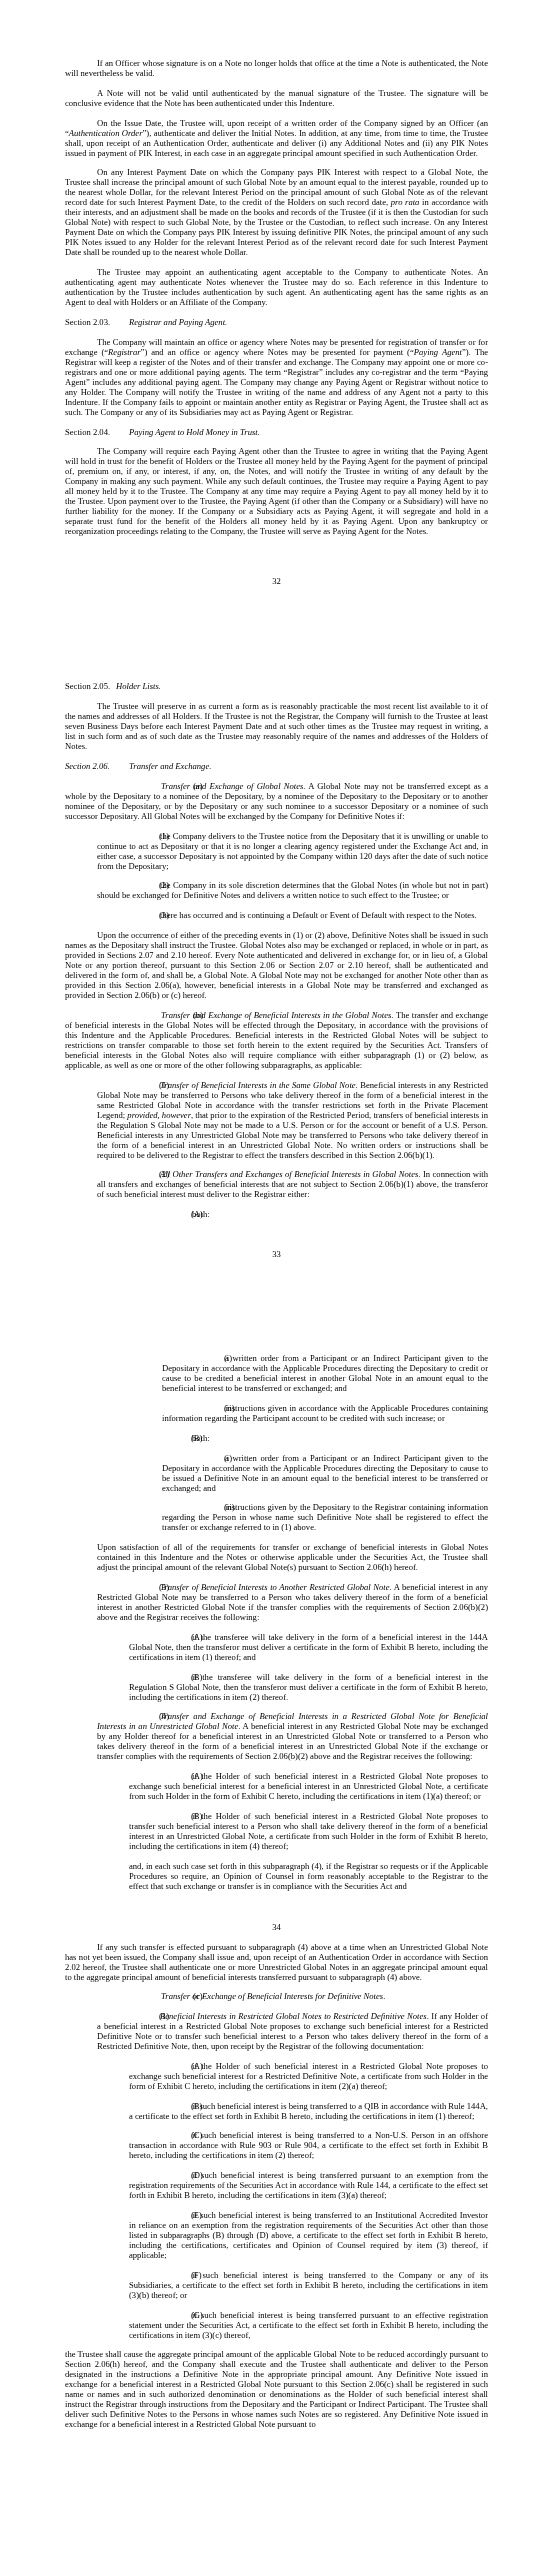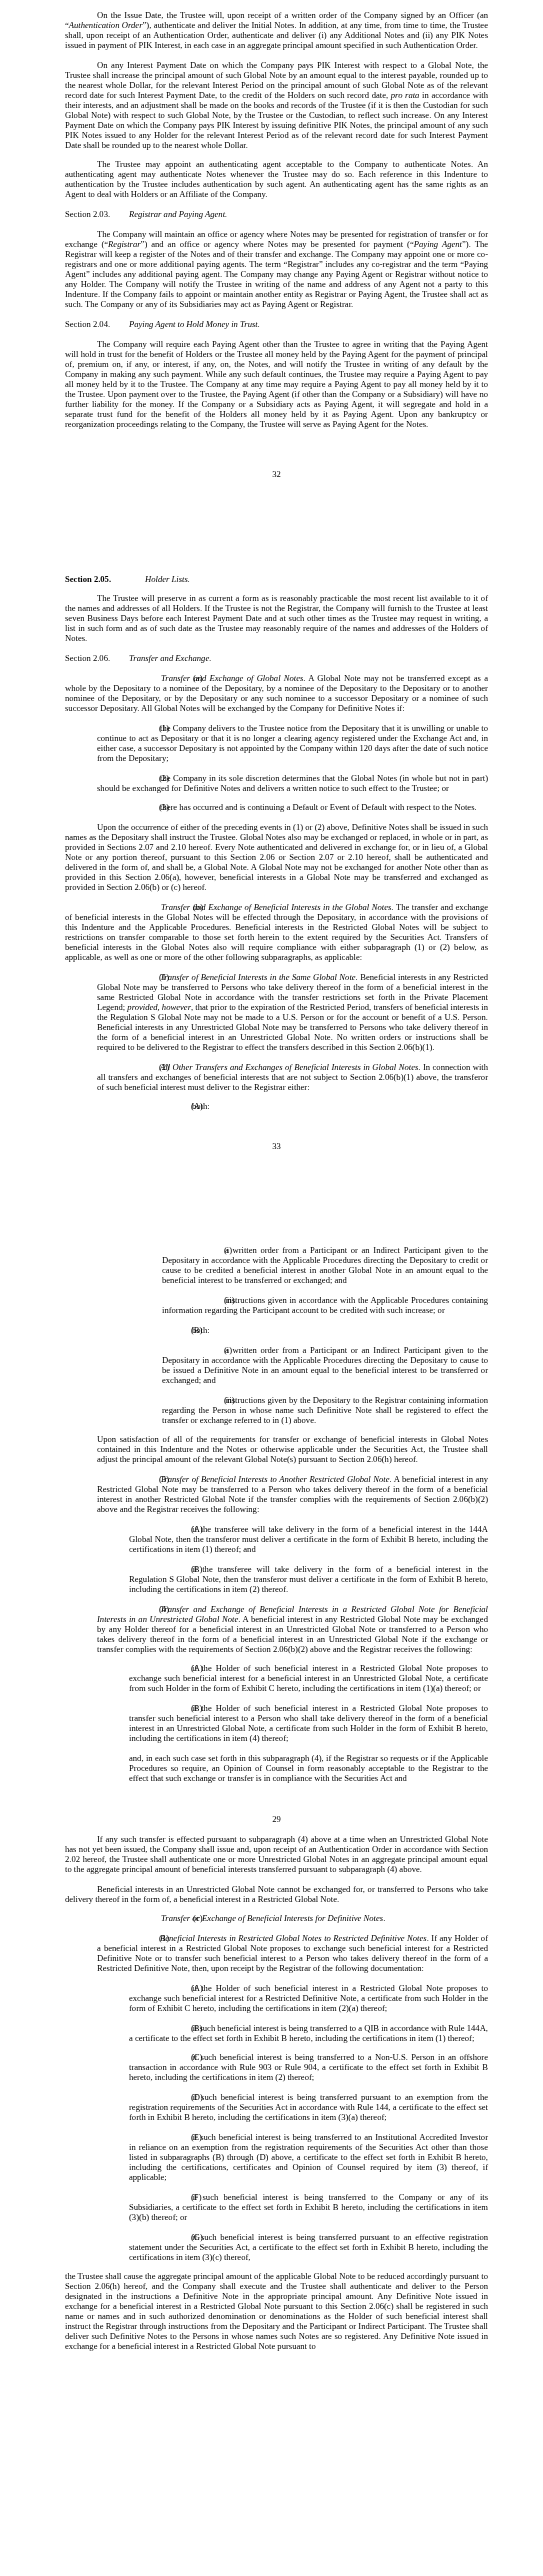--- a/index.html
+++ b/index.html
@@ -19,31 +19,33 @@
     line-height:10px;
   }
   p.pagenum{text-align:center;}
   .lbl{display:inline-block;}
   .it{font-style:italic;}
 </style>
 </head>
 <body style="background: rgb(255, 255, 255);">
 
 <div class="doc" style="color: rgb(0, 0, 0);">
+    <p class="blk" style="margin-top: 58px; text-indent: 32px;"><span>If an Officer whose signature is on a Note no longer holds that office at the time a Note is authenticated, the Note will nevertheless be valid.</span></p>
+    <p class="blk" style="text-indent: 32px;"><span>A Note will not be valid until authenticated by the manual signature of the Trustee. The signature will be conclusive evidence that the Note has been authenticated under this Indenture.</span></p>
     <p class="blk" style="text-indent: 32px;"><span>On the Issue Date, the Trustee will, upon receipt of a written order of the Company signed by an Officer (an “</span><span class="it">Authentication Order</span><span>”), authenticate and deliver the Initial Notes. In addition, at any time, from time to time, the Trustee shall, upon receipt of an Authentication Order, authenticate and deliver (i) any Additional Notes and (ii) any PIK Notes issued in payment of PIK Interest, in each case in an aggregate principal amount specified in such Authentication Order.</span></p>
     <p class="blk" style="text-indent: 32px;"><span>On any Interest Payment Date on which the Company pays PIK Interest with respect to a Global Note, the Trustee shall increase the principal amount of such Global Note by an amount equal to the interest payable, rounded up to the nearest whole Dollar, for the relevant Interest Period on the principal amount of such Global Note as of the relevant record date for such Interest Payment Date, to the credit of the Holders on such record date, </span><span class="it">pro rata</span><span> in accordance with their interests, and an adjustment shall be made on the books and records of the Trustee (if it is then the Custodian for such Global Note) with respect to such Global Note, by the Trustee or the Custodian, to reflect such increase. On any Interest Payment Date on which the Company pays PIK Interest by issuing definitive PIK Notes, the principal amount of any such PIK Notes issued to any Holder for the relevant Interest Period as of the relevant record date for such Interest Payment Date shall be rounded up to the nearest whole Dollar.</span></p>
     <p class="blk" style="text-indent: 32px;"><span>The Trustee may appoint an authenticating agent acceptable to the Company to authenticate Notes. An authenticating agent may authenticate Notes whenever the Trustee may do so. Each reference in this Indenture to authentication by the Trustee includes authentication by such agent. An authenticating agent has the same rights as an Agent to deal with Holders or an Affiliate of the Company.</span></p>
     <p class="blk"><span class="lbl" style="width: 64px;">Section 2.03.</span><span class="it">Registrar and Paying Agent.</span></p>
     <p class="blk" style="text-indent: 32px;"><span>The Company will maintain an office or agency where Notes may be presented for registration of transfer or for exchange (“</span><span class="it">Registrar</span><span>”) and an office or agency where Notes may be presented for payment (“</span><span class="it">Paying Agent</span><span>”). The Registrar will keep a register of the Notes and of their transfer and exchange. The Company may appoint one or more co-registrars and one or more additional paying agents. The term “Registrar” includes any co-registrar and the term “Paying Agent” includes any additional paying agent. The Company may change any Paying Agent or Registrar without notice to any Holder. The Company will notify the Trustee in writing of the name and address of any Agent not a party to this Indenture. If the Company fails to appoint or maintain another entity as Registrar or Paying Agent, the Trustee shall act as such. The Company or any of its Subsidiaries may act as Paying Agent or Registrar.</span></p>
     <p class="blk"><span class="lbl" style="width: 64px;">Section 2.04.</span><span class="it">Paying Agent to Hold Money in Trust.</span></p>
     <p class="blk" style="text-indent: 32px;"><span>The Company will require each Paying Agent other than the Trustee to agree in writing that the Paying Agent will hold in trust for the benefit of Holders or the Trustee all money held by the Paying Agent for the payment of principal of, premium on, if any, or interest, if any, on, the Notes, and will notify the Trustee in writing of any default by the Company in making any such payment. While any such default continues, the Trustee may require a Paying Agent to pay all money held by it to the Trustee. The Company at any time may require a Paying Agent to pay all money held by it to the Trustee. Upon payment over to the Trustee, the Paying Agent (if other than the Company or a Subsidiary) will have no further liability for the money. If the Company or a Subsidiary acts as Paying Agent, it will segregate and hold in a separate trust fund for the benefit of the Holders all money held by it as Paying Agent. Upon any bankruptcy or reorganization proceedings relating to the Company, the Trustee will serve as Paying Agent for the Notes.</span></p>
     <p class="blk pagenum" style="margin-top: 40px;"><span>32</span></p>
-    <p class="blk" style="margin-top: 95px;"><span class="lbl" style="width: 80px; font-weight: bold;">Section 2.05.</span><span class="it">Holder Lists.</span></p>
+    <p class="blk" style="margin-top: 95px;"><span class="lbl" style="width: 51px;">Section 2.05.</span><span class="it">Holder Lists.</span></p>
     <p class="blk" style="text-indent: 32px;"><span>The Trustee will preserve in as current a form as is reasonably practicable the most recent list available to it of the names and addresses of all Holders. If the Trustee is not the Registrar, the Company will furnish to the Trustee at least seven Business Days before each Interest Payment Date and at such other times as the Trustee may request in writing, a list in such form and as of such date as the Trustee may reasonably require of the names and addresses of the Holders of Notes.</span></p>
-    <p class="blk"><span class="lbl" style="width: 64px;">Section 2.06.</span><span class="it">Transfer and Exchange.</span></p>
+    <p class="blk"><span class="lbl" style="width: 64px; font-style: italic;">Section 2.06.</span><span class="it">Transfer and Exchange.</span></p>
     <p class="blk" style="text-indent: 64px;"><span class="lbl" style="width: 32px;">(a)</span><span class="it">Transfer and Exchange of Global Notes</span><span>. A Global Note may not be transferred except as a whole by the Depositary to a nominee of the Depositary, by a nominee of the Depositary to the Depositary or to another nominee of the Depositary, or by the Depositary or any such nominee to a successor Depositary or a nominee of such successor Depositary. All Global Notes will be exchanged by the Company for Definitive Notes if:</span></p>
     <p class="blk" style="margin-left: 32px; text-indent: 31px;"><span class="lbl" style="width: 32px;">(1)</span><span>the Company delivers to the Trustee notice from the Depositary that it is unwilling or unable to continue to act as Depositary or that it is no longer a clearing agency registered under the Exchange Act and, in either case, a successor Depositary is not appointed by the Company within 120 days after the date of such notice from the Depositary;</span></p>
     <p class="blk" style="margin-left: 32px; text-indent: 31px;"><span class="lbl" style="width: 32px;">(2)</span><span>the Company in its sole discretion determines that the Global Notes (in whole but not in part) should be exchanged for Definitive Notes and delivers a written notice to such effect to the Trustee; or</span></p>
     <p class="blk" style="margin-left: 32px; text-indent: 31px;"><span class="lbl" style="width: 32px;">(3)</span><span>there has occurred and is continuing a Default or Event of Default with respect to the Notes.</span></p>
     <p class="blk" style="text-indent: 32px;"><span>Upon the occurrence of either of the preceding events in (1) or (2) above, Definitive Notes shall be issued in such names as the Depositary shall instruct the Trustee. Global Notes also may be exchanged or replaced, in whole or in part, as provided in Sections 2.07 and 2.10 hereof. Every Note authenticated and delivered in exchange for, or in lieu of, a Global Note or any portion thereof, pursuant to this Section 2.06 or Section 2.07 or 2.10 hereof, shall be authenticated and delivered in the form of, and shall be, a Global Note. A Global Note may not be exchanged for another Note other than as provided in this Section 2.06(a), however, beneficial interests in a Global Note may be transferred and exchanged as provided in Section 2.06(b) or (c) hereof.</span></p>
     <p class="blk" style="text-indent: 64px;"><span class="lbl" style="width: 32px;">(b)</span><span class="it">Transfer and Exchange of Beneficial Interests in the Global Notes</span><span>. The transfer and exchange of beneficial interests in the Global Notes will be effected through the Depositary, in accordance with the provisions of this Indenture and the Applicable Procedures. Beneficial interests in the Restricted Global Notes will be subject to restrictions on transfer comparable to those set forth herein to the extent required by the Securities Act. Transfers of beneficial interests in the Global Notes also will require compliance with either subparagraph (1) or (2) below, as applicable, as well as one or more of the other following subparagraphs, as applicable:</span></p>
     <p class="blk" style="margin-left: 32px; text-indent: 31px;"><span class="lbl" style="width: 32px;">(1)</span><span class="it">Transfer of Beneficial Interests in the Same Global Note</span><span>. Beneficial interests in any Restricted Global Note may be transferred to Persons who take delivery thereof in the form of a beneficial interest in the same Restricted Global Note in accordance with the transfer restrictions set forth in the Private Placement Legend; </span><span class="it">provided, however</span><span>, that prior to the expiration of the Restricted Period, transfers of beneficial interests in the Regulation S Global Note may not be made to a U.S. Person or for the account or benefit of a U.S. Person. Beneficial interests in any Unrestricted Global Note may be transferred to Persons who take delivery thereof in the form of a beneficial interest in an Unrestricted Global Note. No written orders or instructions shall be required to be delivered to the Registrar to effect the transfers described in this Section 2.06(b)(1).</span></p>
     <p class="blk" style="margin-left: 32px; text-indent: 31px;"><span class="lbl" style="width: 32px;">(2)</span><span class="it">All Other Transfers and Exchanges of Beneficial Interests in Global Notes</span><span>. In connection with all transfers and exchanges of beneficial interests that are not subject to Section 2.06(b)(1) above, the transferor of such beneficial interest must deliver to the Registrar either:</span></p>
     <p class="blk" style="margin-left: 64px; text-indent: 31px;"><span class="lbl" style="width: 32px;">(A)</span><span>both:</span></p>
     <p class="blk pagenum" style="margin-top: 30px;"><span>33</span></p>
@@ -53,23 +55,22 @@
     <p class="blk" style="margin-left: 97px; text-indent: 31px;"><span class="lbl" style="width: 32px;">(i)</span><span>a written order from a Participant or an Indirect Participant given to the Depositary in accordance with the Applicable Procedures directing the Depositary to cause to be issued a Definitive Note in an amount equal to the beneficial interest to be transferred or exchanged; and</span></p>
     <p class="blk" style="margin-left: 97px; text-indent: 31px;"><span class="lbl" style="width: 32px;">(ii)</span><span>instructions given by the Depositary to the Registrar containing information regarding the Person in whose name such Definitive Note shall be registered to effect the transfer or exchange referred to in (1) above.</span></p>
     <p class="blk" style="margin-left: 32px;"><span>Upon satisfaction of all of the requirements for transfer or exchange of beneficial interests in Global Notes contained in this Indenture and the Notes or otherwise applicable under the Securities Act, the Trustee shall adjust the principal amount of the relevant Global Note(s) pursuant to Section 2.06(h) hereof.</span></p>
     <p class="blk" style="margin-left: 32px; text-indent: 31px;"><span class="lbl" style="width: 32px;">(3)</span><span class="it">Transfer of Beneficial Interests to Another Restricted Global Note</span><span>. A beneficial interest in any Restricted Global Note may be transferred to a Person who takes delivery thereof in the form of a beneficial interest in another Restricted Global Note if the transfer complies with the requirements of Section 2.06(b)(2) above and the Registrar receives the following:</span></p>
     <p class="blk" style="margin-left: 64px; text-indent: 31px;"><span class="lbl" style="width: 32px;">(A)</span><span>if the transferee will take delivery in the form of a beneficial interest in the 144A Global Note, then the transferor must deliver a certificate in the form of Exhibit B hereto, including the certifications in item (1) thereof; and</span></p>
     <p class="blk" style="margin-left: 64px; text-indent: 31px;"><span class="lbl" style="width: 32px;">(B)</span><span>if the transferee will take delivery in the form of a beneficial interest in the Regulation S Global Note, then the transferor must deliver a certificate in the form of Exhibit B hereto, including the certifications in item (2) thereof.</span></p>
     <p class="blk" style="margin-left: 32px; text-indent: 31px;"><span class="lbl" style="width: 32px;">(4)</span><span class="it">Transfer and Exchange of Beneficial Interests in a Restricted Global Note for Beneficial Interests in an Unrestricted Global Note</span><span>. A beneficial interest in any Restricted Global Note may be exchanged by any Holder thereof for a beneficial interest in an Unrestricted Global Note or transferred to a Person who takes delivery thereof in the form of a beneficial interest in an Unrestricted Global Note if the exchange or transfer complies with the requirements of Section 2.06(b)(2) above and the Registrar receives the following:</span></p>
     <p class="blk" style="margin-left: 64px; text-indent: 31px;"><span class="lbl" style="width: 32px;">(A)</span><span>if the Holder of such beneficial interest in a Restricted Global Note proposes to exchange such beneficial interest for a beneficial interest in an Unrestricted Global Note, a certificate from such Holder in the form of Exhibit C hereto, including the certifications in item (1)(a) thereof; or</span></p>
     <p class="blk" style="margin-left: 64px; text-indent: 31px;"><span class="lbl" style="width: 32px;">(B)</span><span>if the Holder of such beneficial interest in a Restricted Global Note proposes to transfer such beneficial interest to a Person who shall take delivery thereof in the form of a beneficial interest in an Unrestricted Global Note, a certificate from such Holder in the form of Exhibit B hereto, including the certifications in item (4) thereof;</span></p>
     <p class="blk" style="margin-left: 64px;"><span>and, in each such case set forth in this subparagraph (4), if the Registrar so requests or if the Applicable Procedures so require, an Opinion of Counsel in form reasonably acceptable to the Registrar to the effect that such exchange or transfer is in compliance with the Securities Act and</span></p>
-    <p class="blk pagenum" style="margin-top: 31px;"><span>29</span></p>
+    <p class="blk pagenum" style="margin-top: 31px;"><span>34</span></p>
     <p class="blk" style="text-indent: 32px;"><span>If any such transfer is effected pursuant to subparagraph (4) above at a time when an Unrestricted Global Note has not yet been issued, the Company shall issue and, upon receipt of an Authentication Order in accordance with Section 2.02 hereof, the Trustee shall authenticate one or more Unrestricted Global Notes in an aggregate principal amount equal to the aggregate principal amount of beneficial interests transferred pursuant to subparagraph (4) above.</span></p>
-    <p class="blk" style="text-indent: 32px;"><span>Beneficial interests in an Unrestricted Global Note cannot be exchanged for, or transferred to Persons who take delivery thereof in the form of, a beneficial interest in a Restricted Global Note.</span></p>
     <p class="blk" style="text-indent: 64px;"><span class="lbl" style="width: 32px;">(c)</span><span class="it">Transfer or Exchange of Beneficial Interests for Definitive Notes</span><span>.</span></p>
     <p class="blk" style="margin-left: 32px; text-indent: 31px;"><span class="lbl" style="width: 32px;">(1)</span><span class="it">Beneficial Interests in Restricted Global Notes to Restricted Definitive Notes</span><span>. If any Holder of a beneficial interest in a Restricted Global Note proposes to exchange such beneficial interest for a Restricted Definitive Note or to transfer such beneficial interest to a Person who takes delivery thereof in the form of a Restricted Definitive Note, then, upon receipt by the Registrar of the following documentation:</span></p>
     <p class="blk" style="margin-left: 64px; text-indent: 31px;"><span class="lbl" style="width: 32px;">(A)</span><span>if the Holder of such beneficial interest in a Restricted Global Note proposes to exchange such beneficial interest for a Restricted Definitive Note, a certificate from such Holder in the form of Exhibit C hereto, including the certifications in item (2)(a) thereof;</span></p>
     <p class="blk" style="margin-left: 64px; text-indent: 31px;"><span class="lbl" style="width: 32px;">(B)</span><span>if such beneficial interest is being transferred to a QIB in accordance with Rule 144A, a certificate to the effect set forth in Exhibit B hereto, including the certifications in item (1) thereof;</span></p>
     <p class="blk" style="margin-left: 64px; text-indent: 31px;"><span class="lbl" style="width: 32px;">(C)</span><span>if such beneficial interest is being transferred to a Non-U.S. Person in an offshore transaction in accordance with Rule 903 or Rule 904, a certificate to the effect set forth in Exhibit B hereto, including the certifications in item (2) thereof;</span></p>
     <p class="blk" style="margin-left: 64px; text-indent: 31px;"><span class="lbl" style="width: 32px;">(D)</span><span>if such beneficial interest is being transferred pursuant to an exemption from the registration requirements of the Securities Act in accordance with Rule 144, a certificate to the effect set forth in Exhibit B hereto, including the certifications in item (3)(a) thereof;</span></p>
     <p class="blk" style="margin-left: 64px; text-indent: 31px;"><span class="lbl" style="width: 32px;">(E)</span><span>if such beneficial interest is being transferred to an Institutional Accredited Investor in reliance on an exemption from the registration requirements of the Securities Act other than those listed in subparagraphs (B) through (D) above, a certificate to the effect set forth in Exhibit B hereto, including the certifications, certificates and Opinion of Counsel required by item (3) thereof, if applicable;</span></p>
     <p class="blk" style="margin-left: 64px; text-indent: 31px;"><span class="lbl" style="width: 32px;">(F)</span><span>if such beneficial interest is being transferred to the Company or any of its Subsidiaries, a certificate to the effect set forth in Exhibit B hereto, including the certifications in item (3)(b) thereof; or</span></p>
     <p class="blk" style="margin-left: 64px; text-indent: 31px;"><span class="lbl" style="width: 32px;">(G)</span><span>if such beneficial interest is being transferred pursuant to an effective registration statement under the Securities Act, a certificate to the effect set forth in Exhibit B hereto, including the certifications in item (3)(c) thereof,</span></p>
     <p class="blk"><span>the Trustee shall cause the aggregate principal amount of the applicable Global Note to be reduced accordingly pursuant to Section 2.06(h) hereof, and the Company shall execute and the Trustee shall authenticate and deliver to the Person designated in the instructions a Definitive Note in the appropriate principal amount. Any Definitive Note issued in exchange for a beneficial interest in a Restricted Global Note pursuant to this Section 2.06(c) shall be registered in such name or names and in such authorized denomination or denominations as the Holder of such beneficial interest shall instruct the Registrar through instructions from the Depositary and the Participant or Indirect Participant. The Trustee shall deliver such Definitive Notes to the Persons in whose names such Notes are so registered. Any Definitive Note issued in exchange for a beneficial interest in a Restricted Global Note pursuant to</span></p>

